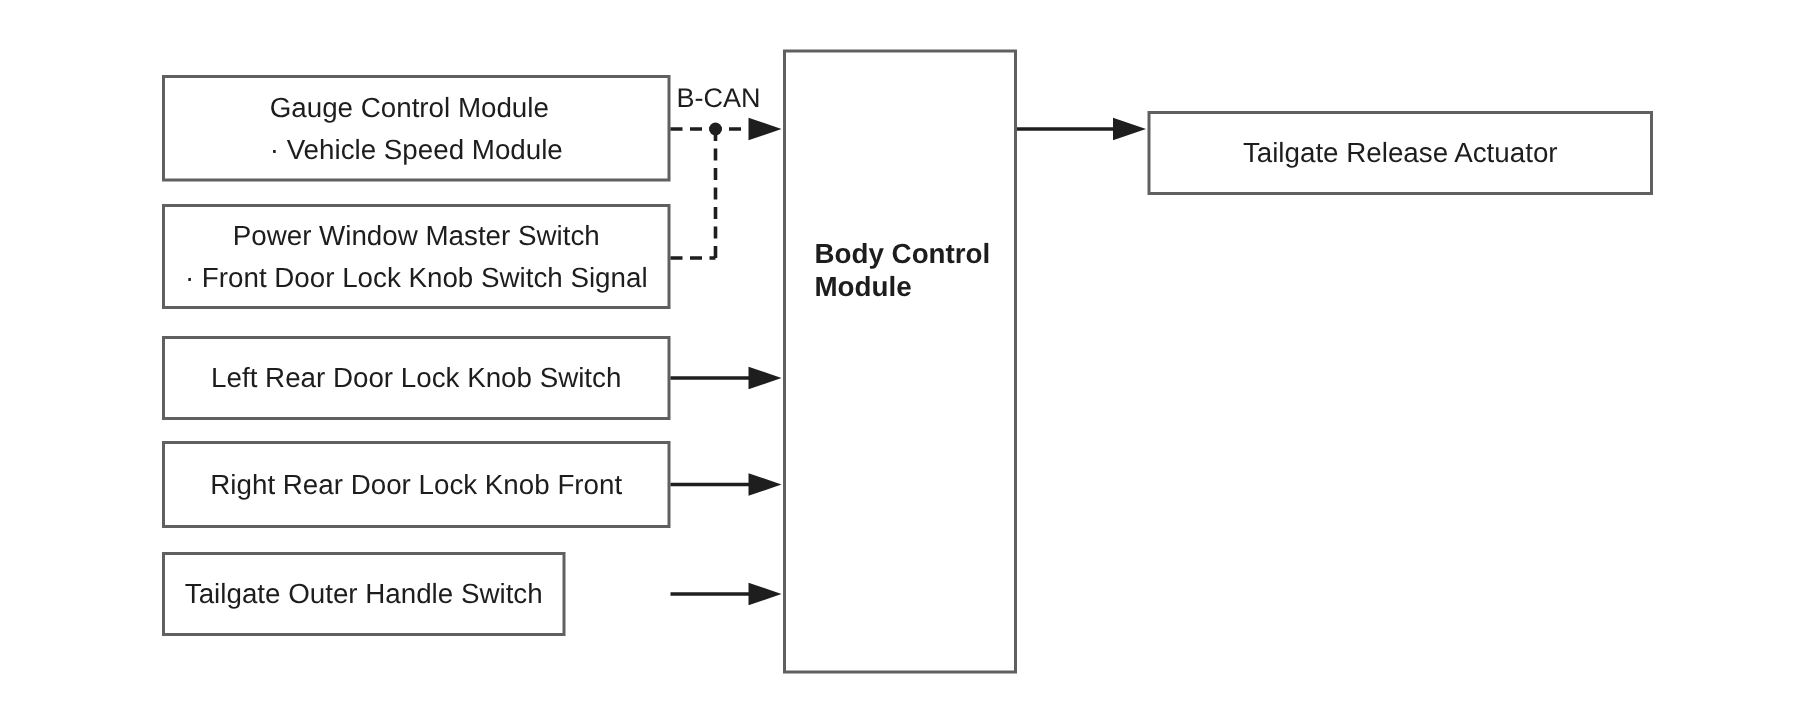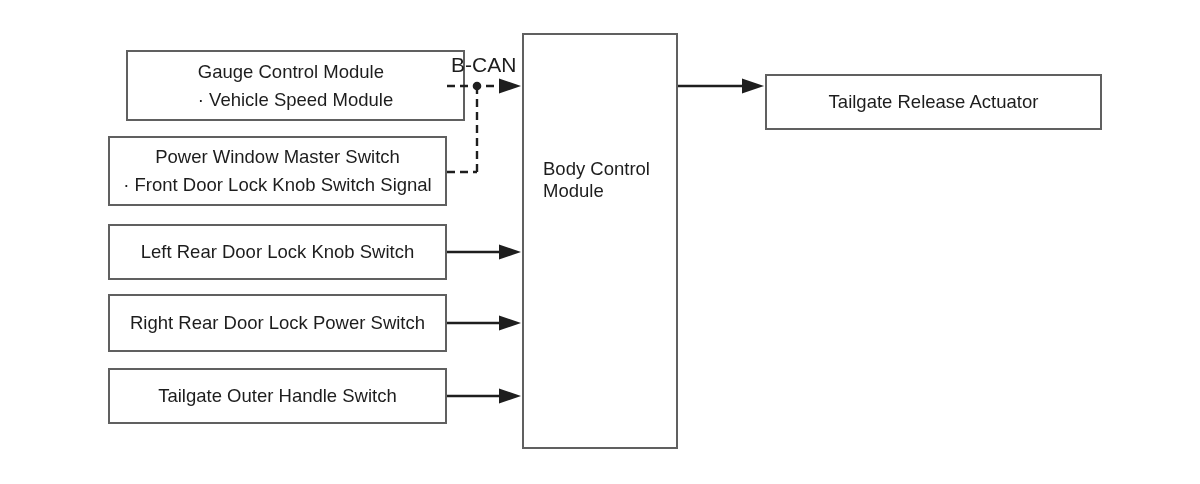--- a/index.html
+++ b/index.html
@@ -26,47 +26,48 @@
     justify-content: center;
     font-size: 18.5px;
     line-height: 28px;
     color: #1d1d1d;
   }
   .box .txt        { text-align: center; }
   .box .txt-left   { text-align: left; }
   .box .line       { display: block; white-space: nowrap; }
 
   
-  .b-gauge   { left: 108px; top: 50px;  width: 339px; height: 71px; margin-left: 18px; }
+  .b-gauge   { left: 108px; top: 50px;  width: 339px; height: 71px; }
   .b-pwms    { left: 108px; top: 136px; width: 339px; height: 70px; }
   .b-lrdlks  { left: 108px; top: 224px; width: 339px; height: 56px; }
   .b-rrdlks  { left: 108px; top: 294px; width: 339px; height: 58px; }
-  .b-tohs    { left: 108px; top: 368px; width: 339px; height: 56px; align-items: center; }
+  .b-tohs    { left: 108px; top: 368px; width: 269px; height: 56px; align-items: center; }
 
   
   .b-bcm {
     left: 522px; top: 33px; width: 156px; height: 416px;
     display: block;
   }
   .b-bcm .bcm-label {
     position: absolute;
     left: 19px; top: 123px;
     width: 118px;
     text-align: left;
     line-height: 22px;
+    font-weight: bold;
   }
 
   
   .b-tra { left: 765px; top: 57px; width: 337px; height: 56px; margin-top: 17px; }
 
   
   .bus-label {
     position: absolute;
     left: 451px; top: 54px;
-    font-size: 21px;
+    font-size: 18px;
     line-height: 22px;
     white-space: nowrap;
   }
 
   .wires {
     position: absolute;
     left: 0; top: 0;
     width: 1200px;
     height: 484px;
     pointer-events: none;
@@ -92,21 +93,21 @@
   </div>
 
   <div class="box b-pwms">
     <div class="txt">
       <span class="line">Power Window Master Switch</span>
       <span class="line">· Front Door Lock Knob Switch Signal</span>
     </div>
   </div>
 
   <div class="box b-rrdlks">
-    <div class="txt">Right Rear Door Lock Power Switch</div>
+    <div class="txt">Right Rear Door Lock Knob Front</div>
   </div>
 
   <div class="box b-tohs">
     <div class="txt">Tailgate Outer Handle Switch</div>
   </div>
 
   <div class="box b-bcm">
     <div class="bcm-label">Body Control Module</div>
   </div>
 

